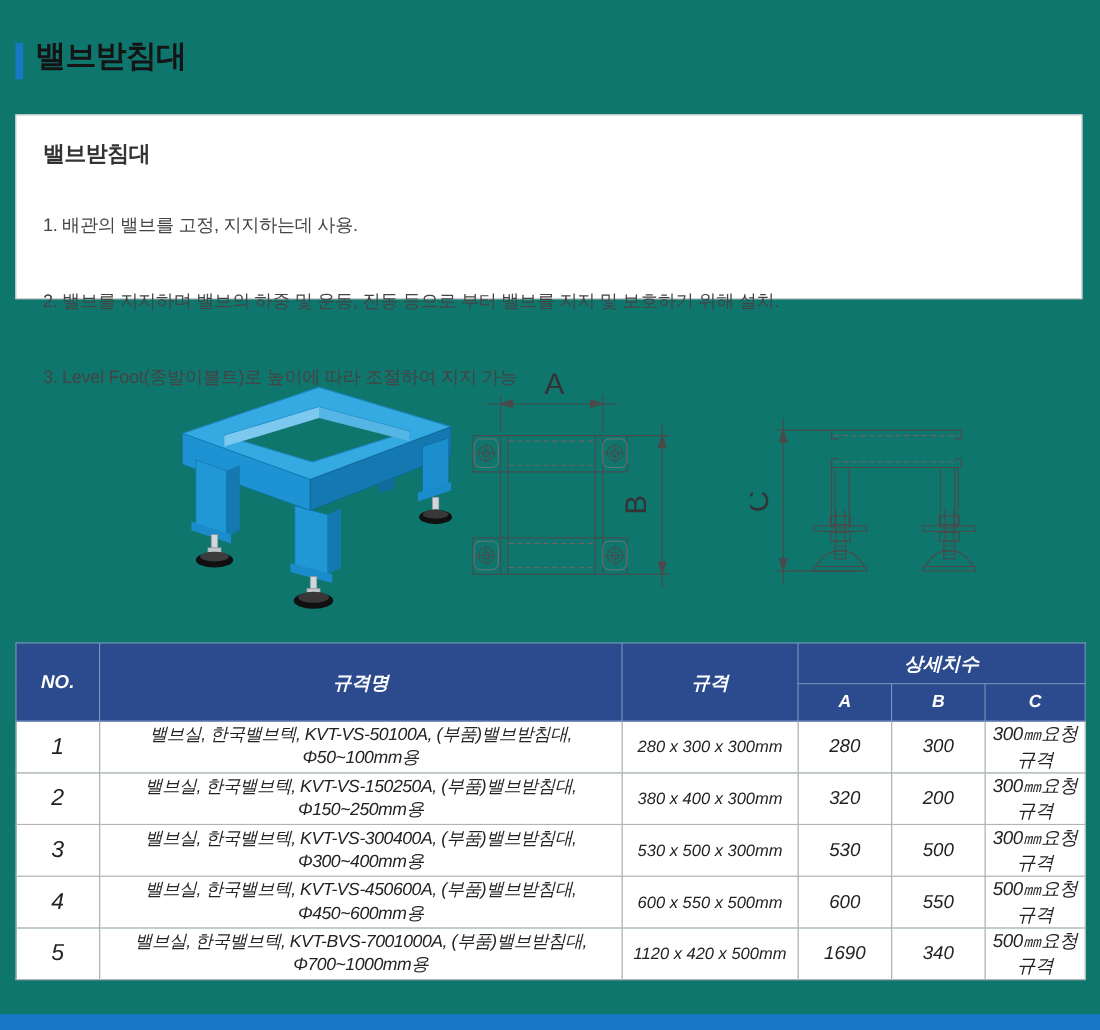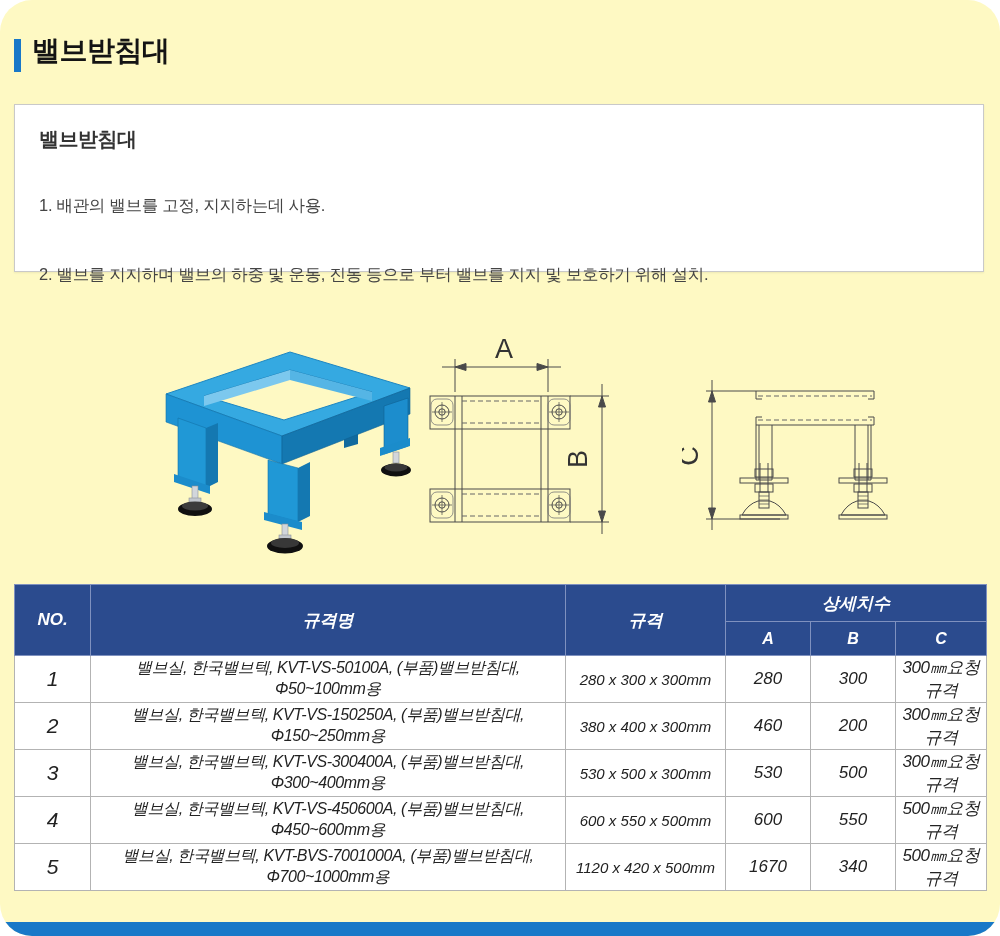--- a/index.html
+++ b/index.html
@@ -1,18 +1,18 @@
 <!DOCTYPE html>
 <html><head>
 <meta charset="utf-8">
 <style>
   * { margin:0; padding:0; box-sizing:border-box; }
   html,body { background:#fff; }
   body { font-family:"Liberation Sans","DejaVu Sans",sans-serif; }
-  .page { position:relative; width:1000px; height:936px; background:#fef9c3; overflow:hidden;border-radius:32px; }
+  .page { position:relative; width:1000px; height:936px; background:#0f766e; overflow:hidden; }
 
   
   .accent-bar { position:absolute; left:14px; top:39px; width:7px; height:33px; background:#1878c8; }
   .page-title { position:absolute; left:32px; top:32px; font-size:28px; font-weight:700; color:#141414; letter-spacing:-0.5px; }
 
   
   .info-box { position:absolute; left:14px; top:104px; width:970px; height:168px;
               border:1px solid #c9c9c9; background:#fff; box-shadow:0 1px 2px rgba(0,0,0,0.07);
               padding:21px 24px 0 24px; }
   .info-box h2 { font-size:20px; font-weight:700; color:#333; margin-bottom:11px; letter-spacing:-0.5px; }
@@ -48,20 +48,21 @@
 
 <div class="page">
 
   <span class="accent-bar"></span>
   <h1 class="page-title">밸브받침대</h1>
 
   <section class="info-box">
     <h2>밸브받침대</h2>
     <p>1. 배관의 밸브를 고정, 지지하는데 사용.</p>
     <p>2. 밸브를 지지하며 밸브의 하중 및 운동, 진동 등으로 부터 밸브를 지지 및 보호하기 위해 설치.</p>
+    <p>3. Level Foot(종발이볼트)로 높이에 따라 조절하여 지지 가능</p>
   </section>
 
   <svg class="drawing svg-render" width="275" height="226" viewBox="0 0 275 226">
 
     <polygon points="196,84 210,80 210,114 196,118" fill="#116a9e"></polygon>
 
     <path d="M18,64 L142,22 L262,58 L134,106 Z M56,66 L142,40 L224,62 L136,90 Z" fill="#35a9e1" fill-rule="evenodd" stroke="#1d86c2" stroke-width="1"></path>
     <polygon points="56,66 142,40 142,50 56,76" fill="#7cc8ee"></polygon>
     <polygon points="142,40 224,62 224,71 142,50" fill="#55b5e5"></polygon>
     <polygon points="18,64 134,106 134,134 18,92" fill="#1e93d3" stroke="#1272aa" stroke-width="0.6"></polygon>
@@ -235,21 +236,21 @@
         <td class="c-name">밸브실, 한국밸브텍, KVT-VS-50100A, (부품)밸브받침대, Φ50~100mm용</td>
         <td class="c-spec">280 x 300 x 300mm</td>
         <td class="c-a">280</td>
         <td class="c-b">300</td>
         <td class="c-c">300㎜요청규격</td>
       </tr>
       <tr>
         <td class="c-no">2</td>
         <td class="c-name">밸브실, 한국밸브텍, KVT-VS-150250A, (부품)밸브받침대, Φ150~250mm용</td>
         <td class="c-spec">380 x 400 x 300mm</td>
-        <td class="c-a">460</td>
+        <td class="c-a">320</td>
         <td class="c-b">200</td>
         <td class="c-c">300㎜요청규격</td>
       </tr>
       <tr>
         <td class="c-no">3</td>
         <td class="c-name">밸브실, 한국밸브텍, KVT-VS-300400A, (부품)밸브받침대, Φ300~400mm용</td>
         <td class="c-spec">530 x 500 x 300mm</td>
         <td class="c-a">530</td>
         <td class="c-b">500</td>
         <td class="c-c">300㎜요청규격</td>
@@ -259,21 +260,21 @@
         <td class="c-name">밸브실, 한국밸브텍, KVT-VS-450600A, (부품)밸브받침대, Φ450~600mm용</td>
         <td class="c-spec">600 x 550 x 500mm</td>
         <td class="c-a">600</td>
         <td class="c-b">550</td>
         <td class="c-c">500㎜요청규격</td>
       </tr>
       <tr>
         <td class="c-no">5</td>
         <td class="c-name">밸브실, 한국밸브텍, KVT-BVS-7001000A, (부품)밸브받침대, Φ700~1000mm용</td>
         <td class="c-spec">1120 x 420 x 500mm</td>
-        <td class="c-a">1670</td>
+        <td class="c-a">1690</td>
         <td class="c-b">340</td>
         <td class="c-c">500㎜요청규격</td>
       </tr>
     </tbody>
   </table>
 
   <div class="footer-bar"></div>
 </div>
 
 </body></html>

